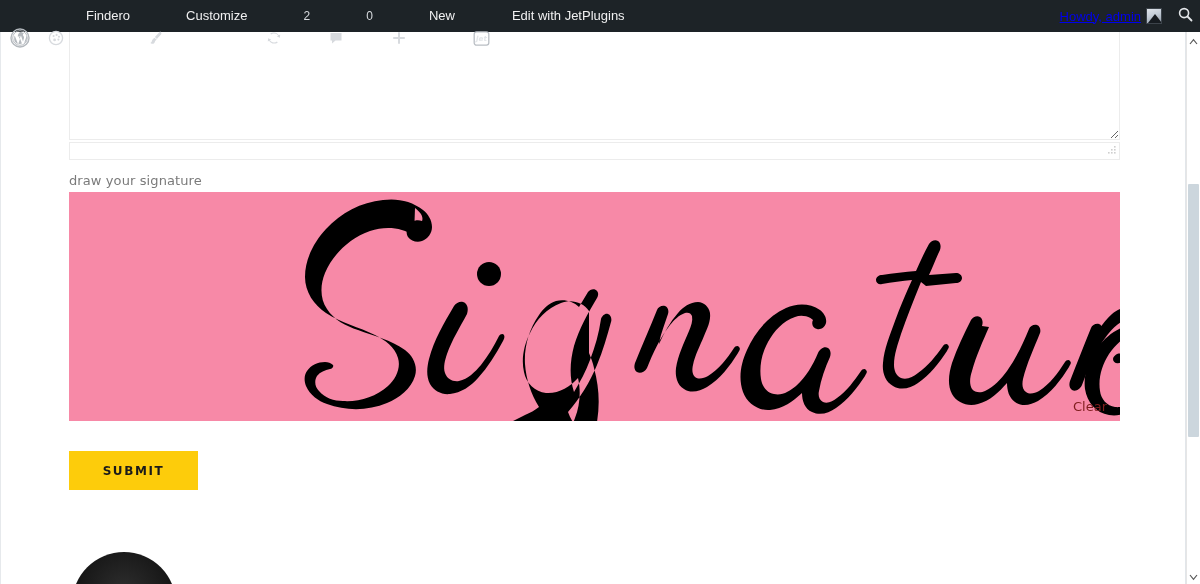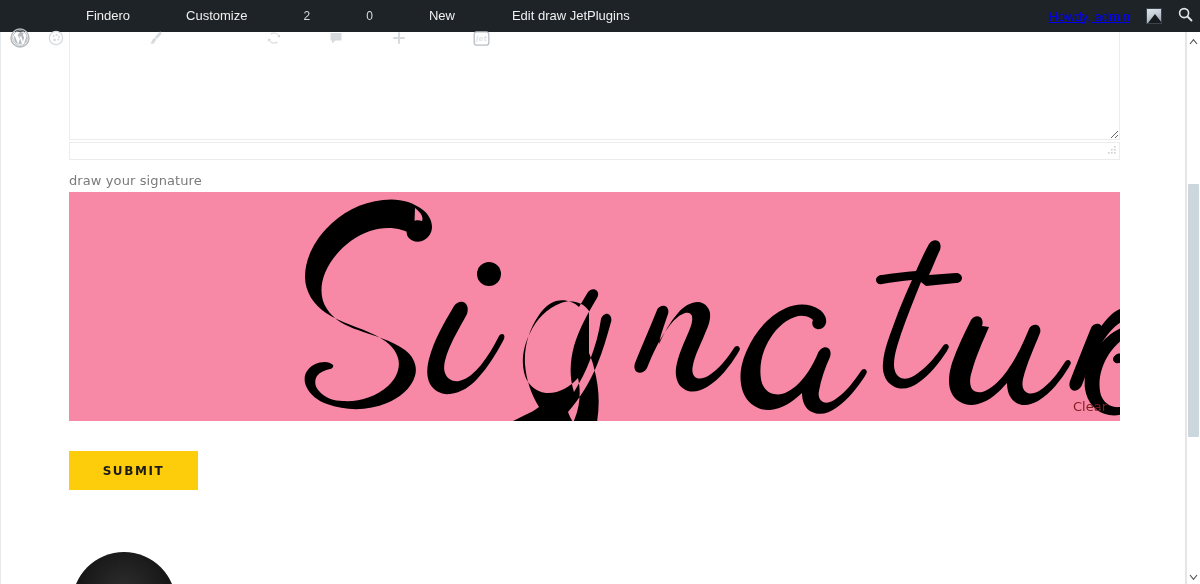--- a/index.html
+++ b/index.html
@@ -39,21 +39,21 @@
   }
   .ab-item .lbl { display: inline-block; }
   .ab-logo { padding: 0 9px 0 10px; }
   .ab-ico { display: inline-flex; align-items: center; justify-content: center; margin-top: 44px; }
   .ab-ico svg { display: block; }
   .ab-right {
     margin-left: auto;
     display: flex; align-items: center; height: 32px;
   }
   .ab-howdy {
-    display: flex; align-items: center; gap: 16px;
+    display: flex; align-items: center; gap: 5px;
     padding: 0 8px 0 10px; height: 32px; font-size: 13px;
   }
   .avatar {
     width: 16px; height: 16px;
     background: linear-gradient(160deg,#dfe4ea 0%,#c3ccd6 45%,#8f9aa6 100%);
     border: 1px solid #3c434a;
     position: relative; overflow: hidden;
     flex: 0 0 auto;
   }
   .avatar::after {
@@ -259,21 +259,21 @@
 
 
 
     <a class="ab-item" href="#">
       <span class="ab-ico">
         <svg width="17" height="17" viewBox="0 0 17 17">
           <rect x="1.2" y="1.8" width="14.6" height="13.4" rx="2.4" fill="none" stroke="#b9bec4" stroke-width="1.3"></rect>
           <text x="8.4" y="11.4" font-family="DejaVu Sans, sans-serif" font-size="7.2" font-style="italic" font-weight="bold" fill="#e3e6e9" text-anchor="middle">Jet</text>
         </svg>
       </span>
-      <span class="lbl">Edit draw JetPlugins</span>
+      <span class="lbl">Edit with JetPlugins</span>
     </a>
 
     <div class="ab-right">
       <a class="ab-howdy" href="#">
         <span>Howdy, admin</span>
         <span class="avatar"></span>
       </a>
       <a class="ab-search" href="#">
         <span>
           <svg width="17" height="17" viewBox="0 0 17 17">

